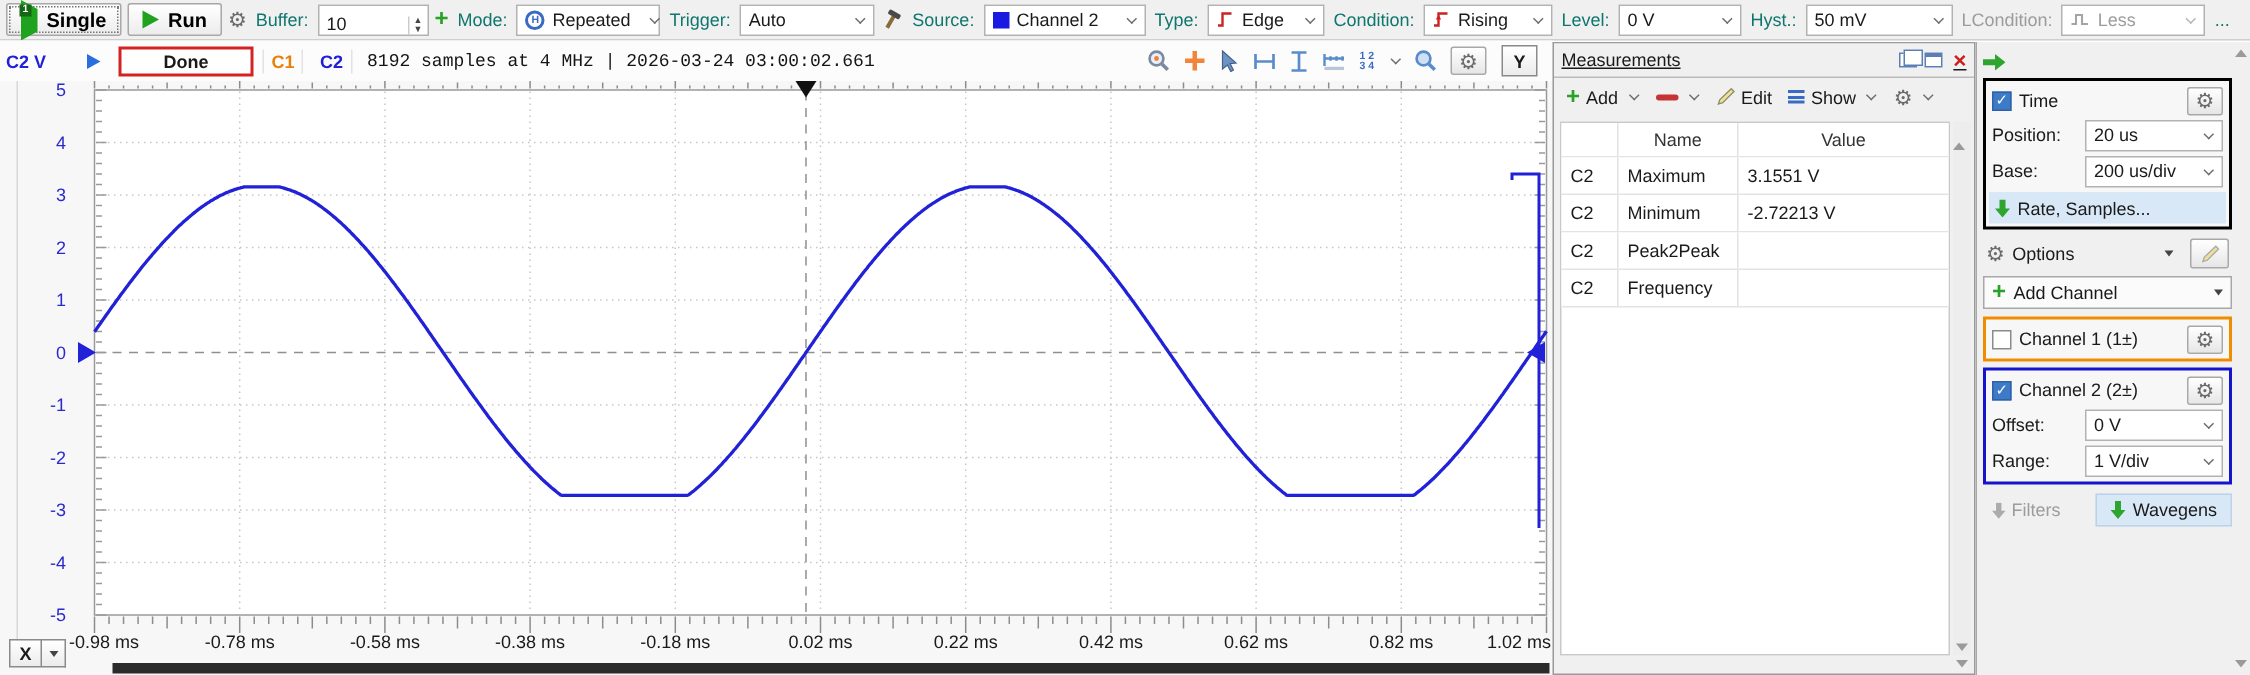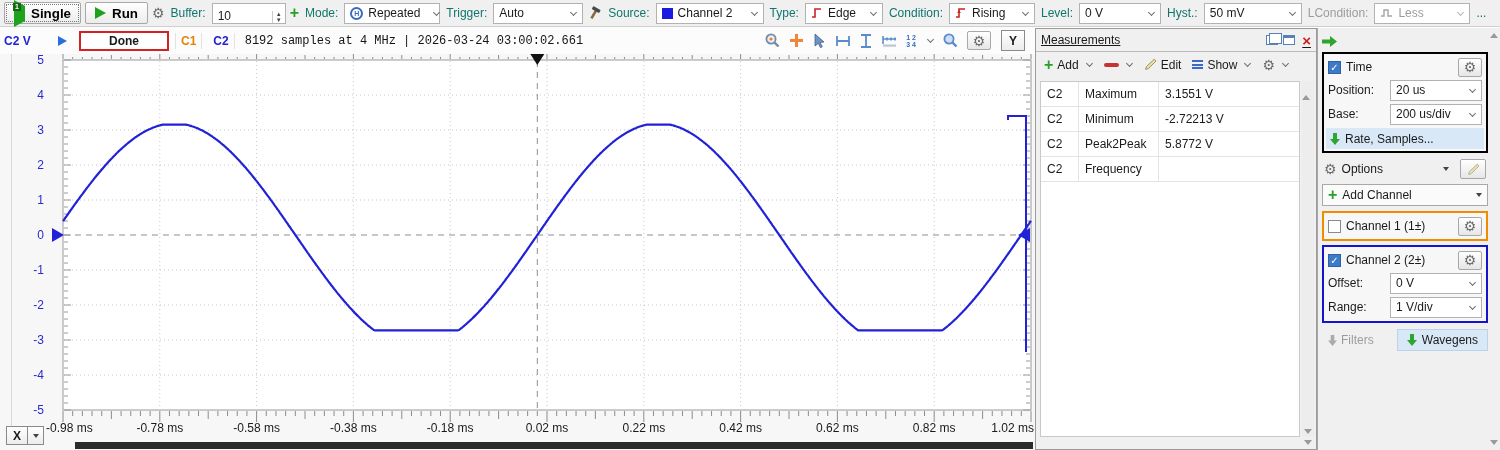--- a/index.html
+++ b/index.html
@@ -654,35 +654,39 @@
           </span>
           <span>Show</span>
           <span class="chev"></span>
         </span>
       <span class="mtb">
           <span class="gear">⚙</span>
           <span class="chev"></span>
         </span>
     </div>
     <div class="meas-tablewrap">
+      <div class="mhead">
+        <div class="mcell c0"></div>
+        <div class="mcell c1w">Name</div>
+        <div class="mcell c2w">Value</div>
+      </div>
       <div id="meas-rows">
           <div class="mrow">
             <div class="mcell c0">C2</div>
             <div class="mcell c1w">Maximum</div>
             <div class="mcell c2w">3.1551 V</div>
           </div>
           <div class="mrow">
             <div class="mcell c0">C2</div>
             <div class="mcell c1w">Minimum</div>
             <div class="mcell c2w">-2.72213 V</div>
           </div>
           <div class="mrow">
             <div class="mcell c0">C2</div>
             <div class="mcell c1w">Peak2Peak</div>
-            <div class="mcell c2w">5.8772 V</div>
           </div>
           <div class="mrow">
             <div class="mcell c0">C2</div>
             <div class="mcell c1w">Frequency</div>
           </div>
         </div>
     </div>
     <div class="vscroll">
       <span class="tri-up"></span>
       <span class="tri-dn"></span>

